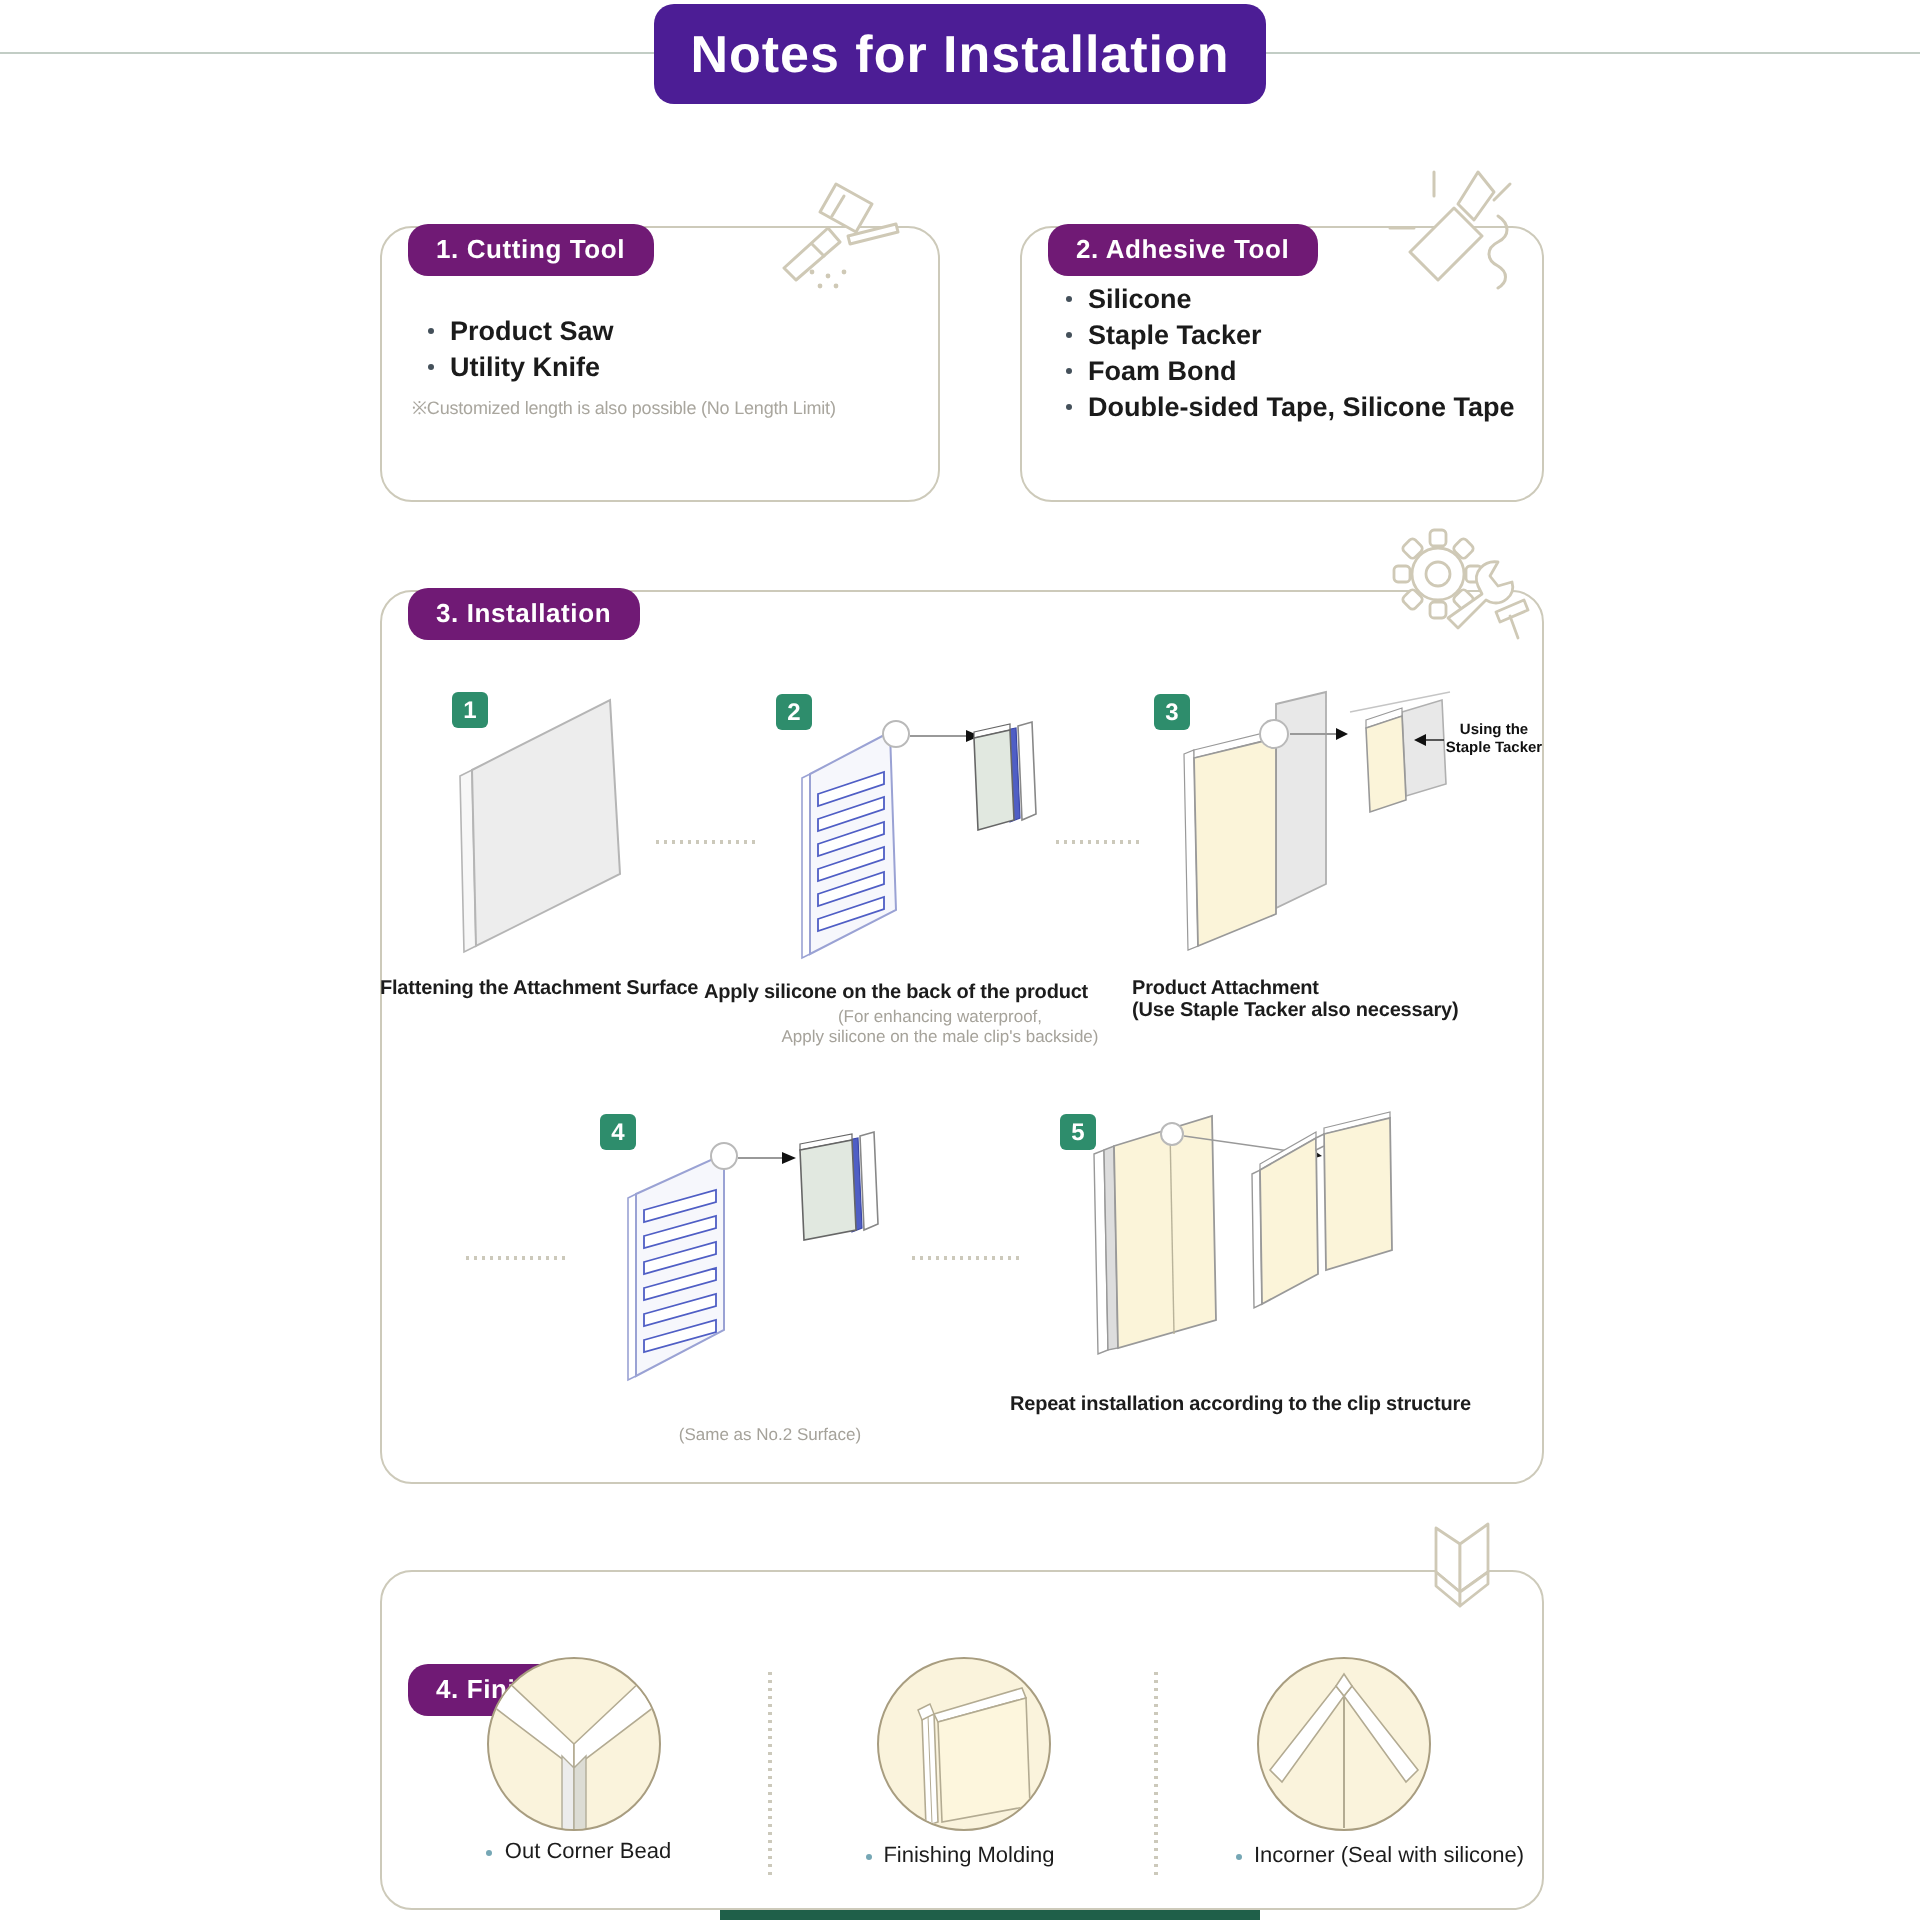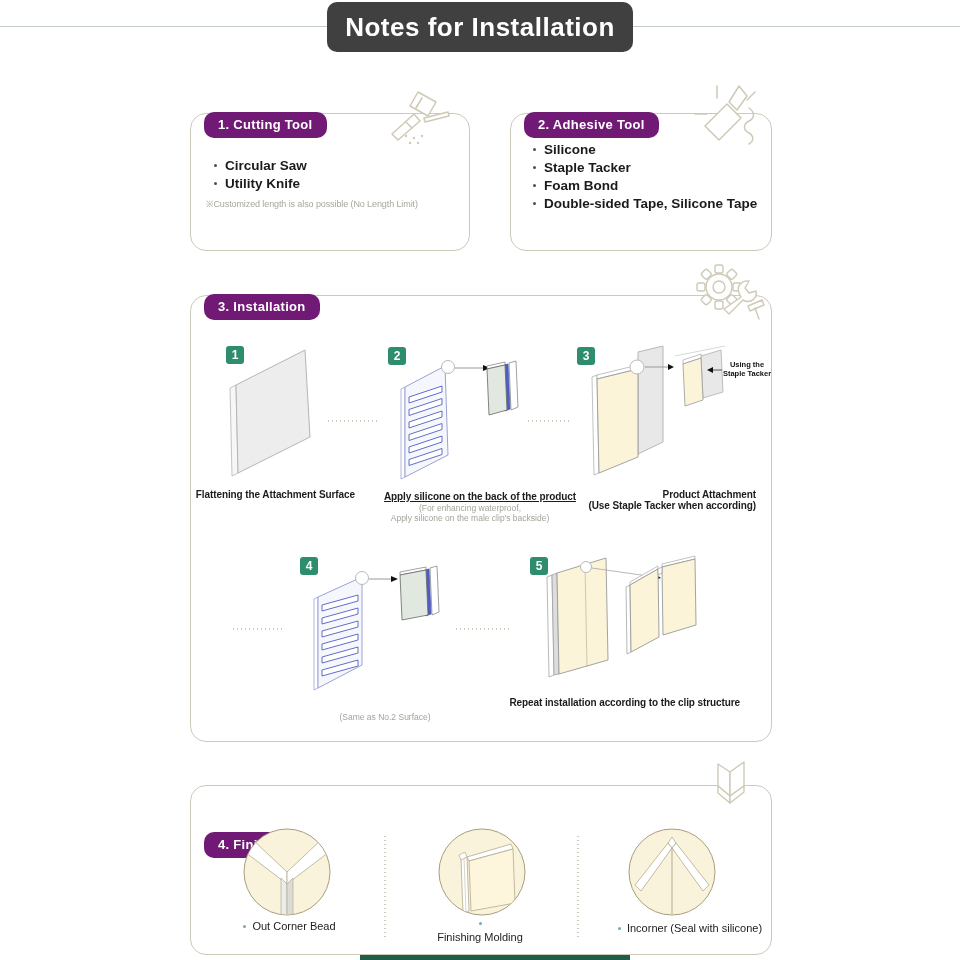--- a/index.html
+++ b/index.html
@@ -1,21 +1,21 @@
 <!DOCTYPE html>
 <html><head>
 <meta charset="utf-8">
 <style>
   html,body{margin:0;padding:0;background:#fff;}
   #canvas{position:relative;width:960px;height:960px;background:#fff;
           font-family:"Liberation Sans",sans-serif;overflow:hidden;}
 
   
   .title-line{position:absolute;left:0;top:26px;width:960px;height:1px;background:#c2cdc5;}
-  .title-banner{position:absolute;left:327px;top:2px;width:306px;height:50px;background:#404040;
+  .title-banner{position:absolute;left:327px;top:2px;width:306px;height:50px;background:#4c1d95;
     border-radius:10px;color:#fff;font-weight:bold;font-size:26px;letter-spacing:.5px;
     display:flex;align-items:center;justify-content:center;}
 
   
   .panel-box{position:absolute;border:1.5px solid #cdcaba;border-radius:16px;background:#fff;}
   #box-cutting{left:190px;top:113px;width:278px;height:136px;}
   #box-adhesive{left:510px;top:113px;width:260px;height:136px;}
   #box-install{left:190px;top:295px;width:580px;height:445px;}
   #box-finish{left:190px;top:785px;width:580px;height:168px;}
 
@@ -43,24 +43,24 @@
   #badge-4{left:300px;top:557px;}
   #badge-5{left:530px;top:557px;}
 
   .illu{position:absolute;}
   #illu-step1{left:222px;top:342px;}
   #illu-step2{left:385px;top:355px;}
   #illu-step3{left:575px;top:342px;}
   #illu-step4{left:305px;top:563px;}
   #illu-step5{left:540px;top:555px;}
 
-  .caption{position:absolute;font-weight:bold;font-size:10px;color:#1c1c1c;text-align:right;letter-spacing:-.1px;line-height:11px;}
+  .caption{position:absolute;font-weight:bold;font-size:10px;color:#1c1c1c;text-align:left;letter-spacing:-.1px;line-height:11px;}
   .subcaption{position:absolute;font-size:8.5px;color:#a5a29a;text-align:center;line-height:10px;}
   #cap-1{left:190px;top:489px;width:165px;}
-  #cap-2{left:376px;top:491px;width:200px;text-decoration:underline;}
+  #cap-2{left:352px;top:491px;width:200px;}
   #sub-2a{left:370px;top:503px;width:200px;}
   #sub-2b{left:370px;top:513px;width:200px;}
   #cap-3{left:566px;top:489px;width:190px;}
   #cap-3b{left:566px;top:500px;width:190px;}
   #cap-4{left:275px;top:696px;width:220px;}
   #sub-4{left:275px;top:712px;width:220px;}
   #cap-5{left:505px;top:697px;width:235px;}
   #annot-3{position:absolute;left:722px;top:360px;width:50px;font-weight:bold;font-size:7.5px;
     color:#111;text-align:center;line-height:9px;}
 
@@ -76,21 +76,21 @@
   #dots-f1{left:384px;top:836px;height:104px;}
   #dots-f2{left:577px;top:836px;height:104px;}
 
   
   #circle-1{left:242px;top:827px;}
   #circle-2{left:437px;top:827px;}
   #circle-3{left:627px;top:827px;}
   .fin-caption{position:absolute;font-weight:normal;font-size:11px;color:#1c1c1c;
     display:flex;align-items:center;justify-content:center;gap:6px;}
   #fincap-1{left:217px;top:920px;width:145px;}
-  #fincap-2{left:405px;top:922px;width:150px;flex-direction:column;}
+  #fincap-2{left:405px;top:922px;width:150px;}
   #fincap-3{left:600px;top:922px;width:180px;}
   .fin-dot{width:3px;height:3px;border-radius:50%;background:#76a7b5;flex:none;}
 
   
   #icon-knife{left:378px;top:88px;}
   #icon-glue{left:693px;top:84px;}
   #icon-gear{left:696px;top:262px;}
   #icon-molding{left:704px;top:756px;}
 
   #footer-bar{position:absolute;left:360px;top:955px;width:270px;height:5px;background:#1f5f49;}
@@ -117,21 +117,21 @@
       <circle cx="28" cy="48" r="1.2"></circle>
         <circle cx="36" cy="50" r="1.2"></circle>
       <circle cx="44" cy="48" r="1.2"></circle>
         <circle cx="32" cy="55" r="1.2"></circle>
         <circle cx="40" cy="55" r="1.2"></circle>
     </g>
   </svg>
   <div class="tool-list" id="list-cutting">
     <div class="tool-item">
       <span class="dot"></span>
-      <span>Circular Saw</span>
+      <span>Product Saw</span>
     </div>
     <div class="tool-item">
       <span class="dot"></span>
       <span>Utility Knife</span>
     </div>
   </div>
   <div id="note-cutting">※Customized length is also possible (No Length Limit)</div>
 
   <div class="panel-box" id="box-adhesive"></div>
   <div class="section-label" id="label-adhesive">2. Adhesive Tool</div>
@@ -278,21 +278,21 @@
       <polygon points="122,12 155,4 156,70 123,80" fill="#fbf4d9" stroke="#999" stroke-width="0.9"></polygon>
       <polygon points="118,14 122,12 122,18 118,20" fill="#fff" stroke="#999" stroke-width="0.7"></polygon>
     </g>
   </svg>
 
   <div class="caption" id="cap-1">Flattening the Attachment Surface</div>
   <div class="caption" id="cap-2">Apply silicone on the back of the product</div>
   <div class="subcaption" id="sub-2a">(For enhancing waterproof,</div>
   <div class="subcaption" id="sub-2b">Apply silicone on the male clip's backside)</div>
   <div class="caption" id="cap-3">Product Attachment</div>
-  <div class="caption" id="cap-3b">(Use Staple Tacker when according)</div>
+  <div class="caption" id="cap-3b">(Use Staple Tacker also necessary)</div>
   <div class="subcaption" id="sub-4">(Same as No.2 Surface)</div>
   <div class="caption" id="cap-5">Repeat installation according to the clip structure</div>
 
   <div class="h-dots" id="dots-r1a"></div>
   <div class="h-dots" id="dots-r1b"></div>
   <div class="h-dots" id="dots-r2a"></div>
   <div class="h-dots" id="dots-r2b"></div>
 
   <div class="panel-box" id="box-finish"></div>
   <div class="section-label" id="label-finish">4. Finishing</div>

